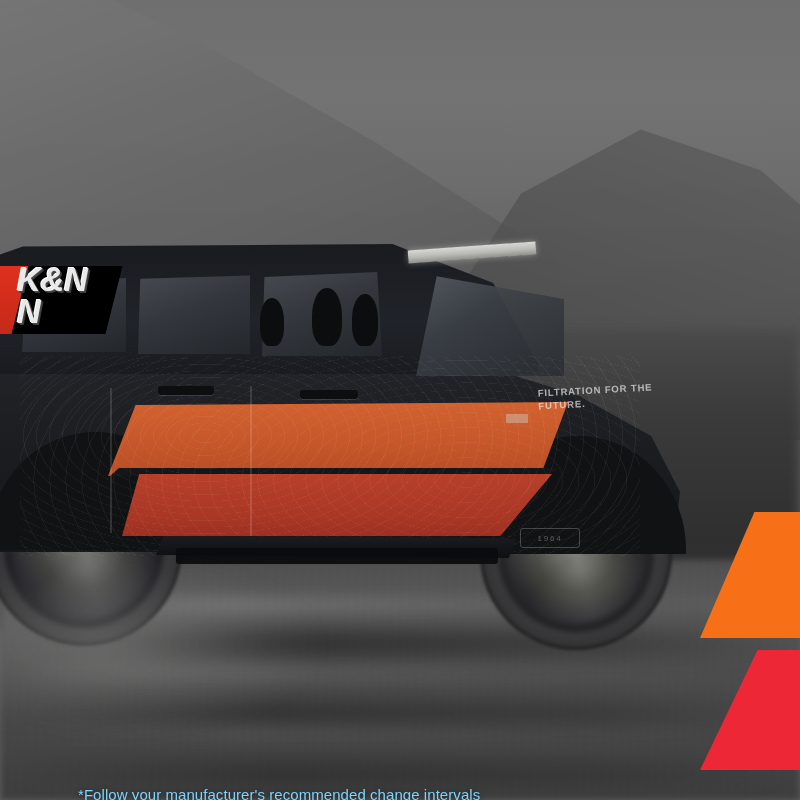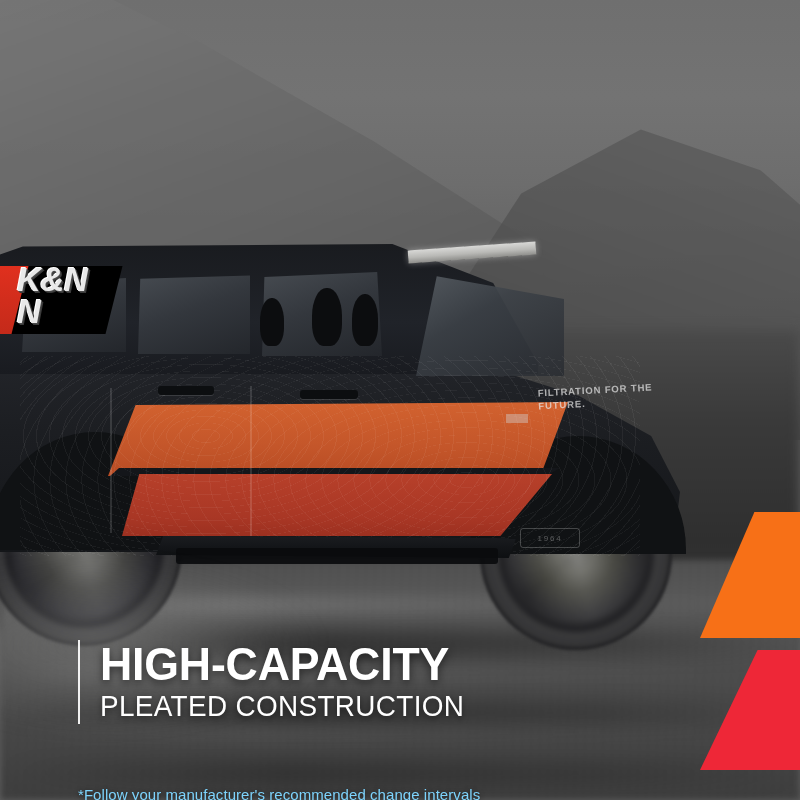--- a/index.html
+++ b/index.html
@@ -366,20 +366,16 @@
     <div class="kn-text">
       <i>K&amp;N</i>
       <i>N</i>
     </div>
   </div>
 
 
   <div class="shape shape-orange" style="background: rgb(247, 112, 23);"></div>
   <div class="shape shape-red" style="background: rgb(238, 39, 55);"></div>
 
-  <div class="subhead">
-    <div class="sub-main">HIGH-CAPACITY</div>
-    <div class="sub-small">PLEATED CONSTRUCTION</div>
-  </div>
 
   <div class="footnote">*Follow your manufacturer's recommended change intervals</div>
 
 </div>
 
 </body></html>

